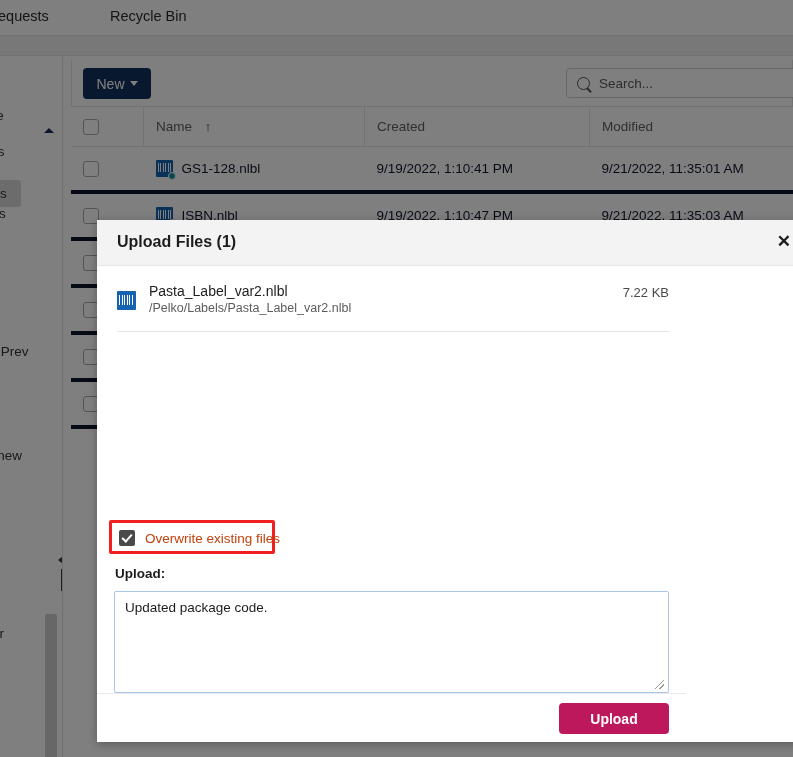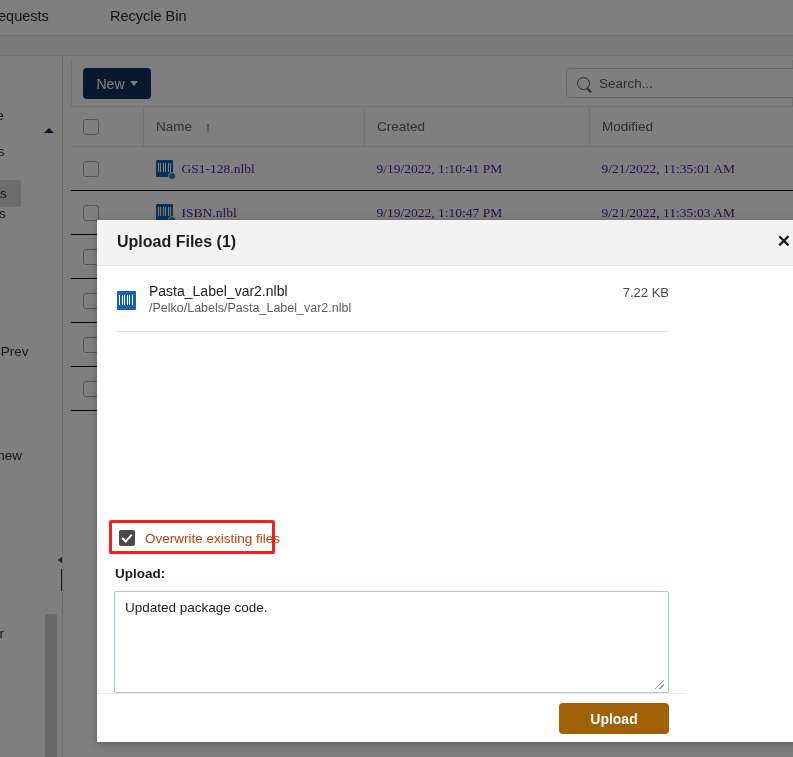--- a/index.html
+++ b/index.html
@@ -184,26 +184,25 @@
     font-weight: normal;
     color: #606060;
     text-align: left;
     border-bottom: 1px solid #e4e4e4;
     border-right: 1px solid #e4e4e4;
     padding: 0 12px;
     vertical-align: middle;
   }
   #file-table td {
     height: 43px;
-    color: #4c1d95;
-    border-bottom: 1px solid #0f172a;
+    color: #0f172a;
+    border-bottom: 4px solid #0f172a;
     padding: 0 12px;
     vertical-align: middle;
     white-space: nowrap;
-    font-family: Liberation Serif, serif;
   }
   .col-check  { width: 48px; }
   .col-name   { width: 196px; }
   .col-create { width: 200px; }
   .col-mod    { width: 200px; }
   .row-check, .head-check {
     width: 16px; height: 16px;
     border: 1px solid #a9a9a9;
     border-radius: 3px;
     background: #ffffff;
@@ -417,21 +416,21 @@
     display: flex;
     align-items: center;
     justify-content: center;
     cursor: pointer;
     box-sizing: border-box;
   }
   #upload-button {
     position: absolute;
     right: 17px; top: 9px;
     width: 110px; height: 31px;
-    background: #a16207;
+    background: #be185d;
     border-radius: 4px;
     font-size: 14px;
     font-weight: bold;
     color: #ffffff;
     display: flex;
     align-items: center;
     justify-content: center;
     cursor: pointer;
   }
 </style>

